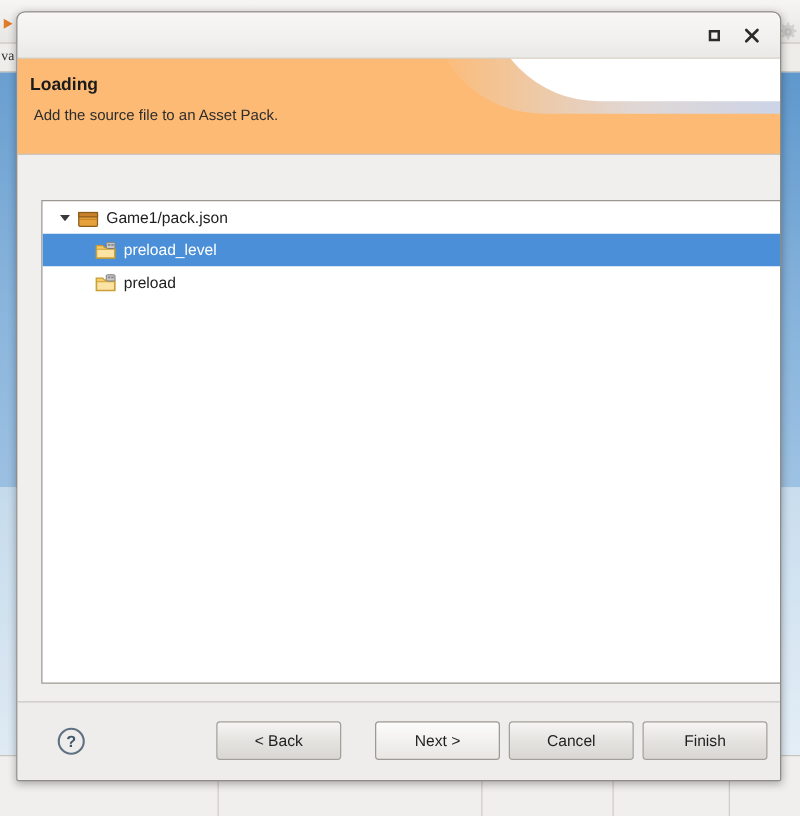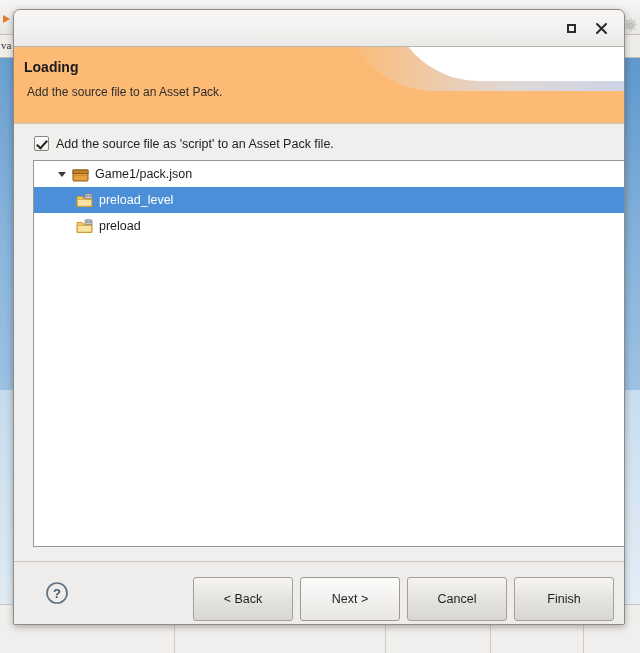--- a/index.html
+++ b/index.html
@@ -239,21 +239,21 @@
     align-items: center;
     font-size: 12.5px;
     color: #1d1d1d;
     cursor: default;
     white-space: nowrap;
   }
   .tree-row.selected {
     background: #4a8fd8;
     color: #ffffff;
   }
-  .tree-row.level0 { padding-left: 20px; }
+  .tree-row.level0 { padding-left: 10px; }
   .tree-row.level1 { padding-left: 42px; }
 
   .twisty {
     width: 16px; height: 16px;
     display: inline-flex;
     align-items: center;
     justify-content: center;
     flex: 0 0 16px;
     cursor: default;
   }
@@ -292,36 +292,37 @@
     width: 24px; height: 24px;
     cursor: default;
   }
   .btn-group {
     position: absolute;
     right: 10px; top: 15px;
     display: flex;
     gap: 7px;
   }
   .btn {
-    width: 100px; height: 44px;
+    width: 100px; height: 31px;
     box-sizing: border-box;
     border: 1px solid #a3a09b;
     border-radius: 3px;
     background: linear-gradient(to bottom, #f6f5f4 0%, #e5e3e0 50%, #d9d7d3 100%);
     font-size: 12.5px;
     color: #1f1f1f;
     display: flex;
     align-items: center;
     justify-content: center;
     cursor: default;
     font-family: "Liberation Sans", sans-serif;
   }
   .btn.default {
     background: linear-gradient(to bottom, #fcfcfb 0%, #f2f1ef 50%, #e9e7e4 100%);
     border-color: #9d9a95;
+    margin-left: 20px;
   }
 </style>
 </head>
 <body>
 
 <div id="root">
 
   <div class="bg-layer">
     <div class="bg-toolbar">
       <svg class="bg-arrow-icon" viewBox="0 0 10 10">
@@ -366,24 +367,20 @@
 
     <div class="header">
       <div class="header-swoosh"></div>
       <div class="header-swoosh2"></div>
       <div class="header-title">Loading</div>
       <div class="header-desc">Add the source file to an Asset Pack.</div>
     </div>
 
     <div class="body">
 
-      <div class="checkrow">
-        <span class="checkbox"></span>
-        <span class="checkrow-label">Add the source file as 'script' to an Asset Pack file.</span>
-      </div>
 
       <div class="tree" id="tree">
           <div class="tree-row level0">
             <span class="twisty">
               <span class="tri"></span>
             </span>
             <span class="icon-pack"><svg width="17" height="15" viewBox="0 0 17 15">
                 <rect x="1" y="3" width="15" height="11" rx="1" fill="#e6a13c" stroke="#8a5c1c" stroke-width="1"></rect>
                 <rect x="1" y="3" width="15" height="3.5" fill="#c9802a" stroke="#8a5c1c" stroke-width="1"></rect>
                 <path d="M1 8.5 h15" stroke="#b07524" stroke-width="0.8" opacity=".6"></path>

